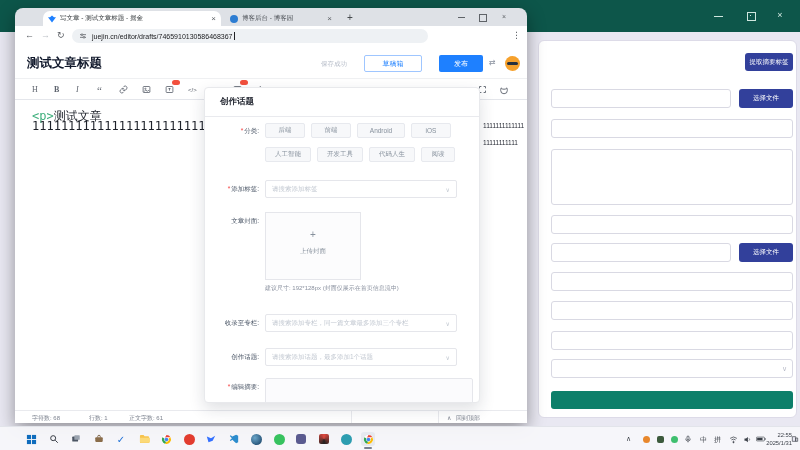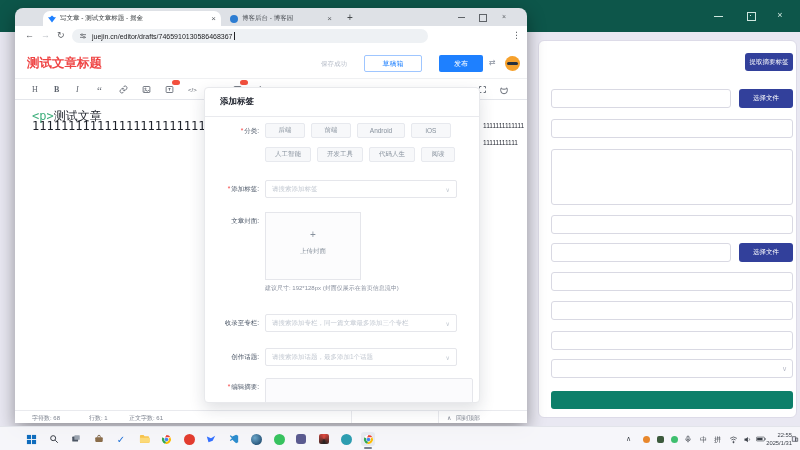--- a/index.html
+++ b/index.html
@@ -32,21 +32,21 @@
   .wc{font-size:7px;color:#5f6368;cursor:pointer}
   .wcdash{width:7px;height:1px;background:#5f6368}
   .wcbox{width:6px;height:6px;border:1px solid #5f6368}
   #navbar{left:0;top:18px;width:512px;height:20px;background:#ffffff;border-radius:0}
   .navg{font-size:9px;color:#5f6368;cursor:pointer;line-height:1}
   .navg.dis{color:#bdc1c6}
   #urlpill{left:57px;top:3px;width:356px;height:14px;background:#eef1f4;border-radius:7px;display:flex;align-items:center;padding:0 7px;box-sizing:border-box;cursor:text}
   #urltext{font-size:7px;color:#202124;white-space:nowrap}
   .caret{width:1px;height:8px;background:#202124;margin-left:1px}
   #page{left:0;top:38px;width:512px;height:377px;background:#ffffff;overflow:hidden}
-  #doc-title{left:12px;top:9px;font-size:12.5px;font-weight:600;color:#ef4444;cursor:text}
+  #doc-title{left:12px;top:9px;font-size:12.5px;font-weight:600;color:#0f172a;cursor:text}
   .save-status{font-size:6.5px;color:#b7bdc9}
   .btn-outline{background:#fff;border:1px solid #9fc6ff;color:#1e80ff;font-size:7px;border-radius:2px;cursor:pointer;display:flex;align-items:center;justify-content:center;font-family:inherit}
   .btn-blue{background:#1e80ff;border:none;color:#fff;font-size:7px;border-radius:2px;cursor:pointer;display:flex;align-items:center;justify-content:center;font-family:inherit}
   .swap{font-size:8px;color:#8a919f;cursor:pointer}
   #avatar{width:15px;height:15px;border-radius:50%;background:#f6a12c;overflow:hidden;cursor:pointer}
   #avatar i{position:absolute;left:2px;top:6px;width:11px;height:3px;background:#27313f;border-radius:2px}
   #mdbar{left:0;top:32px;width:512px;height:22px;border-top:1px solid #eff0f2;border-bottom:1px solid #e4e6eb;box-sizing:border-box}
   .mi{top:5px;height:11px;display:flex;align-items:center;justify-content:center;color:#5e646e;font-size:8px;cursor:pointer;font-family:"Liberation Serif","DejaVu Serif",serif}
   .mi.sans{font-family:inherit}
   .badge{position:absolute;right:-6px;top:-4px;width:8px;height:5px;background:#f2503e;border-radius:2.5px}
@@ -217,21 +217,21 @@
       <span class="abs st" style="left:74px">行数: 1</span>
       <span class="abs st" style="left:114px">正文字数: 61</span>
       <span class="abs stdiv" style="left:336px"></span>
       <span class="abs stdiv" style="left:423px"></span>
       <span class="abs st" style="left:432px">∧</span>
       <span class="abs st" style="left:441px">回到顶部</span>
     </div>
   </div>
 
   <div class="abs" id="popup">
-    <div class="abs pp-title">添加标签</div>
+    <div class="abs pp-title">创作话题</div>
     <div class="abs pp-div"></div>
 
     <div class="abs plabel" style="left:6px;top:39px"><span class="req">*</span><span>分类:</span></div>
     <div class="abs tagbtn" style="left:60px;top:35px;width:40px">后端</div>
     <div class="abs tagbtn" style="left:106px;top:35px;width:40px">前端</div>
     <div class="abs tagbtn" style="left:152px;top:35px;width:48px">Android</div>
     <div class="abs tagbtn" style="left:206px;top:35px;width:40px">iOS</div>
     <div class="abs tagbtn" style="left:60px;top:59px;width:46px">人工智能</div>
     <div class="abs tagbtn" style="left:112px;top:59px;width:46px">开发工具</div>
     <div class="abs tagbtn" style="left:164px;top:59px;width:46px">代码人生</div>

